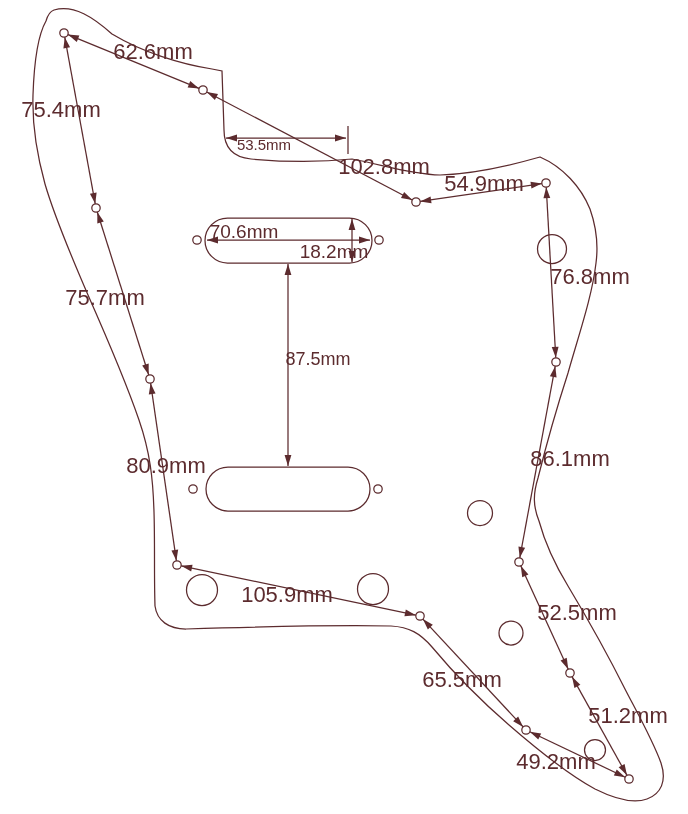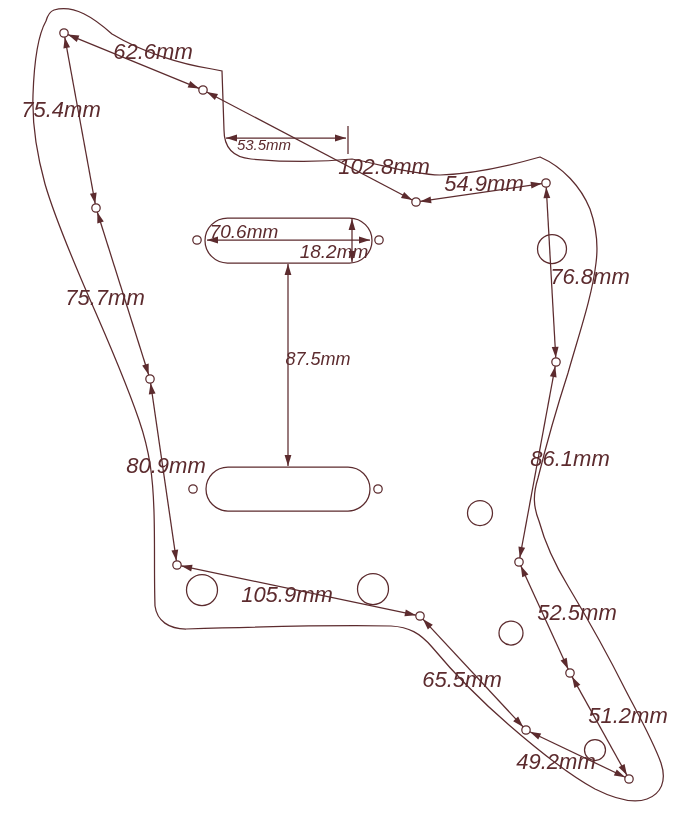--- a/index.html
+++ b/index.html
@@ -6,21 +6,20 @@
     margin: 0;
     padding: 0;
     background: #ffffff;
   }
   .stage {
     position: relative;
     width: 688px;
     height: 814px;
     background: #ffffff;
     overflow: hidden;
-    font-style: italic;
   }
   svg text {
     font-family: "Liberation Sans", "DejaVu Sans", sans-serif;
   }
 </style>
 </head>
 <body>
 
 <div class="stage">
   <svg id="diagram-svg" width="688" height="814" xmlns="http://www.w3.org/2000/svg" viewBox="0 0 688 814">

